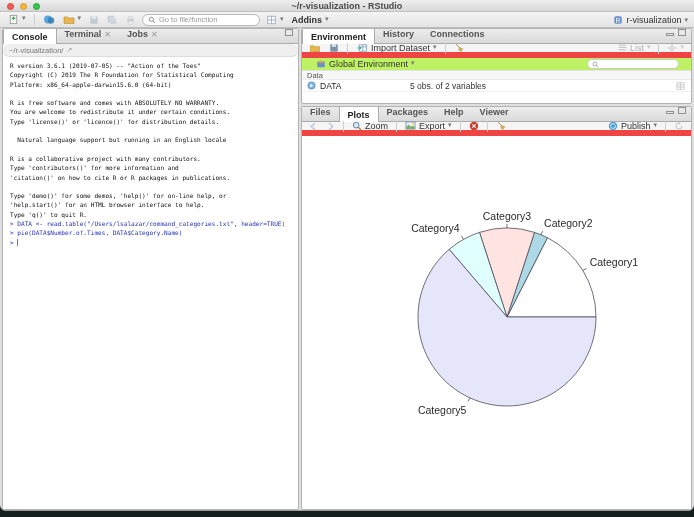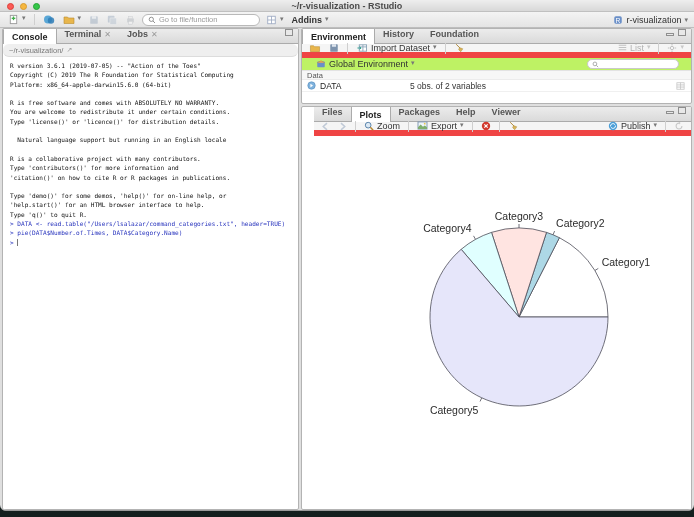--- a/index.html
+++ b/index.html
@@ -32,21 +32,21 @@
   .goto-box input { border:none; outline:none; width:100%; font-size:7.5px; color:#333;
                     font-family:"Liberation Sans", sans-serif; background:transparent; }
   .goto-box input::placeholder { color:#9a9a9a; }
   .spacer { flex:1; }
   .proj-btn { display:flex; align-items:center; gap:3px; font-size:9px; color:#333; }
 
   
   .pane { position:absolute; background:#ffffff; border:1px solid #b3b3b3; border-radius:2px; overflow:hidden; }
   .pane-console { left:2px;  top:28px;  width:297px; height:482px; }
   .pane-env     { left:301px; top:28px; width:391px; height:76px; }
-  .pane-plots   { left:301px; top:106px; width:391px; height:404px;padding-left:12px; }
+  .pane-plots   { left:301px; top:106px; width:391px; height:404px; }
 
   .tabbar { display:flex; align-items:flex-start; height:15px; font-size:9px; color:#3a3a3a;
             background:linear-gradient(#ececec,#dadada); border-bottom:1px solid #ababab; }
   .tab { display:flex; align-items:center; gap:3px; padding:0 8px; font-weight:700; color:#555; }
   .tab.active { background:#ffffff; border-left:1px solid #ababab; border-right:1px solid #ababab;
                 color:#222; height:15px; }
   .tab .x { font-size:8px; color:#9a9a9a; font-weight:400; }
   .tab-right { margin-left:auto; display:flex; align-items:center; gap:4px; padding-right:5px; }
   .winbtn { width:8px; height:7px; border:1px solid #8f8f8f; background:#e8e8e8; display:inline-block; }
   .winbtn.min { height:3px; margin-top:4px; }
@@ -235,21 +235,21 @@
 
     <div class="pane pane-env">
       <div class="tabbar">
         <div class="tab active">
           <span>Environment</span>
         </div>
         <div class="tab">
           <span>History</span>
         </div>
         <div class="tab">
-          <span>Foundation</span>
+          <span>Connections</span>
         </div>
         <div class="tab-right">
           <span class="winbtn min"></span>
           <span class="winbtn"></span>
         </div>
       </div>
       <div class="panel-toolbar">
         <span class="tb-btn">
           <span class="icon">
             <svg width="12" height="10" viewBox="0 0 12 11">

